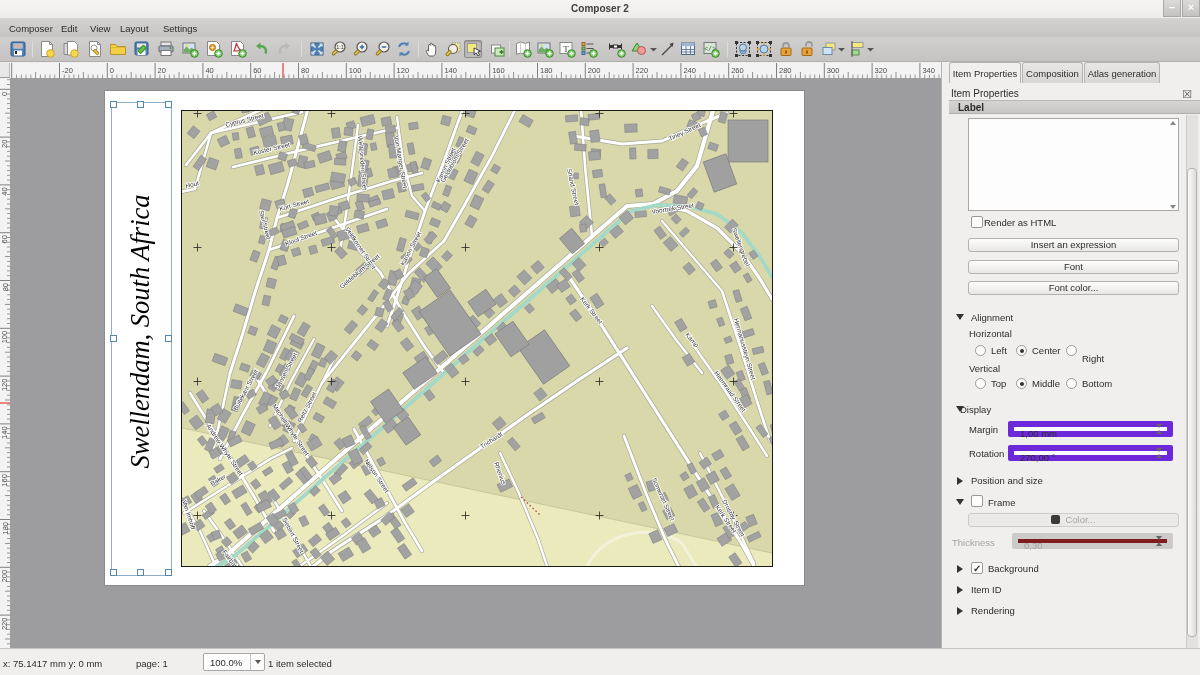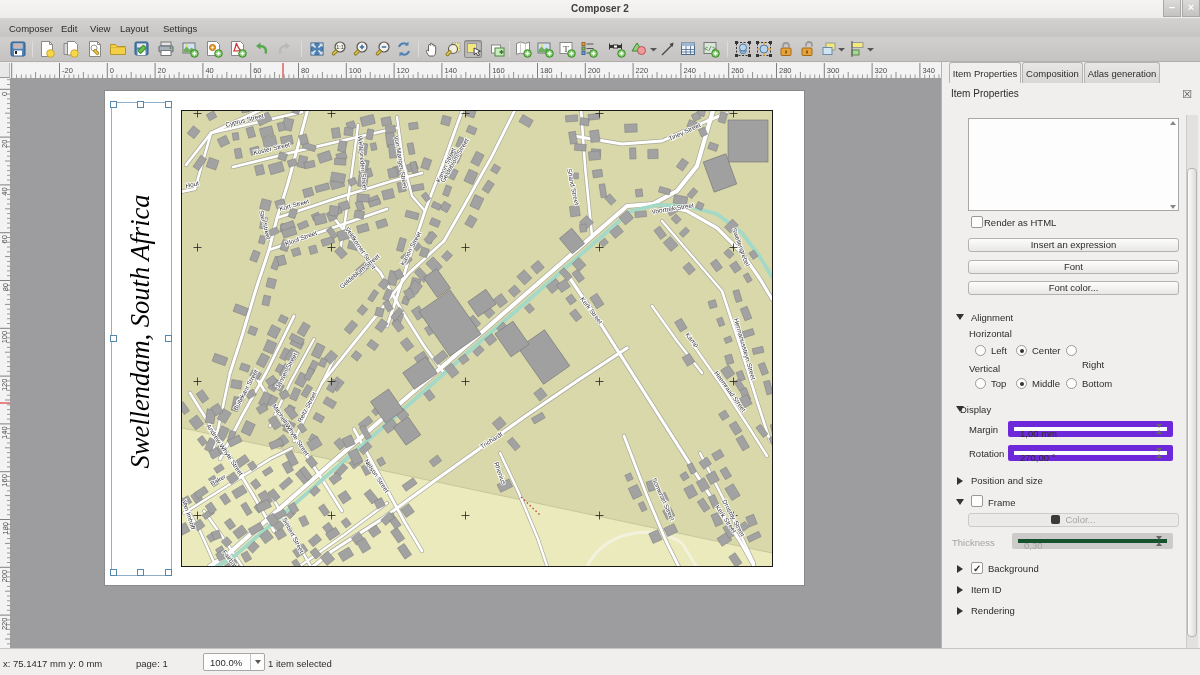--- a/index.html
+++ b/index.html
@@ -44,21 +44,21 @@
   border:1px solid #b3b2b0; border-radius:3px; font-size:9.5px; color:#2c2c2c; text-align:center; line-height:12px; }
 .pbtn.dis { background:#eceae8; color:#a5a4a2; border-color:#cccbc9; }
 .pbtn .sq { display:inline-block; width:9px; height:9px; background:#3a3a3a; border-radius:2px; margin-right:5px; vertical-align:-1px; }
 .sectlbl { position:absolute; font-size:9.5px; color:#2c2c2c; line-height:13px; }
 .arr { position:absolute; width:0; height:0; }
 .arr.dn { border-left:4.5px solid transparent; border-right:4.5px solid transparent; border-top:6px solid #333; }
 .arr.rt { border-top:4.5px solid transparent; border-bottom:4.5px solid transparent; border-left:6px solid #333; }
 .spin { position:absolute; left:66px; width:165px; height:16px; background:#fdfdfd; border:6px solid #6d28d9; border-radius:2px;
   font-size:9.5px; color:#2c2c2c; }
 .spin span { position:absolute; left:6px; top:1px; }
-.spin.dis { background:#14532d; color:#a5a4a2; border-color:#cccbc9; }
+.spin.dis { background:#7f1d1d; color:#a5a4a2; border-color:#cccbc9; }
 .spin::after { content:""; position:absolute; right:5px; top:3px; border-left:3px solid transparent; border-right:3px solid transparent; border-bottom:4px solid #666; }
 .spin::before { content:""; position:absolute; right:5px; bottom:3px; border-left:3px solid transparent; border-right:3px solid transparent; border-top:4px solid #666; }
 .pscroll { position:absolute; left:244px; top:53px; width:12px; height:533px; background:#e2e1df; border-left:1px solid #cccbc9; }
 .pthumb { position:absolute; left:245px; top:106px; width:10px; height:469px; background:linear-gradient(90deg,#fbfbfa,#dddcda); border:1px solid #b5b4b2; border-radius:4px; }
 #statusbar { position:absolute; left:0; top:648px; width:1200px; height:27px; background:#f0efed; border-top:1px solid #c5c4c2; font-size:9.5px; color:#2c2c2c;padding-left:15px; }
 #statusbar span { position:absolute; top:9px; }
 #combo { position:absolute; left:203px; top:4px; width:62px; height:18px; background:#fdfdfd; border:1px solid #a8a7a5; border-radius:2px; font-size:9.5px; padding:3px 0 0 6px; }
 #combo .darr { position:absolute; right:0; top:0; width:14px; height:16px; border-left:1px solid #c5c4c2; }
 #combo .darr::after { content:""; position:absolute; left:3.5px; top:6px; border-left:3.5px solid transparent; border-right:3.5px solid transparent; border-top:4.5px solid #555; }
 </style></head>
@@ -1241,37 +1241,38 @@
       </div>
   </div>
 </div>
 <div id="panel">
 <div class="tabbar">
   <div class="tab active" style="width:72px">Item Properties</div>
       <div class="tab" style="width:61px">Composition</div>
       <div class="tab" style="width:76px">Atlas generation</div>
 </div>
 <div class="ptitle">Item Properties<span class="pclose">☒</span></div>
+<div class="labelhdr">Label</div>
 <div class="txtarea"></div>
     <div style="position:absolute;left:228px;top:59px;width:0;height:0;border-left:3px solid transparent;border-right:3px solid transparent;border-bottom:4px solid #888"></div>
     <div style="position:absolute;left:228px;top:143px;width:0;height:0;border-left:3px solid transparent;border-right:3px solid transparent;border-top:4px solid #888"></div>
 <span class="cb" style="left:29px;top:154px"></span>
     <span class="plbl" style="left:42px;top:154px">Render as HTML</span>
 <div class="pbtn" style="top:176px">Insert an expression</div>
 <div class="pbtn" style="top:198px">Font</div>
 <div class="pbtn" style="top:219px">Font color...</div>
 <span class="arr dn" style="left:14px;top:252px"></span>
     <span class="sectlbl" style="left:29px;top:249px">Alignment</span>
 <span class="plbl" style="left:27px;top:265px">Horizontal</span>
 <span class="rb" style="left:33px;top:283px"></span>
     <span class="plbl" style="left:49px;top:282px">Left</span>
 <span class="rb sel" style="left:74px;top:283px"></span>
     <span class="plbl" style="left:90px;top:282px">Center</span>
 <span class="rb" style="left:124px;top:283px"></span>
-    <span class="plbl" style="left:140px;top:296px">Right</span>
+    <span class="plbl" style="left:140px;top:290px">Right</span>
 <span class="plbl" style="left:27px;top:300px">Vertical</span>
 <span class="rb" style="left:33px;top:316px"></span>
     <span class="plbl" style="left:49px;top:315px">Top</span>
 <span class="rb sel" style="left:74px;top:316px"></span>
     <span class="plbl" style="left:90px;top:315px">Middle</span>
 <span class="rb" style="left:124px;top:316px"></span>
     <span class="plbl" style="left:140px;top:315px">Bottom</span>
 <span class="arr dn" style="left:14px;top:344px"></span>
     <span class="sectlbl" style="left:18px;top:341px">Display</span>
 <span class="plbl" style="left:27px;top:361px">Margin</span>

